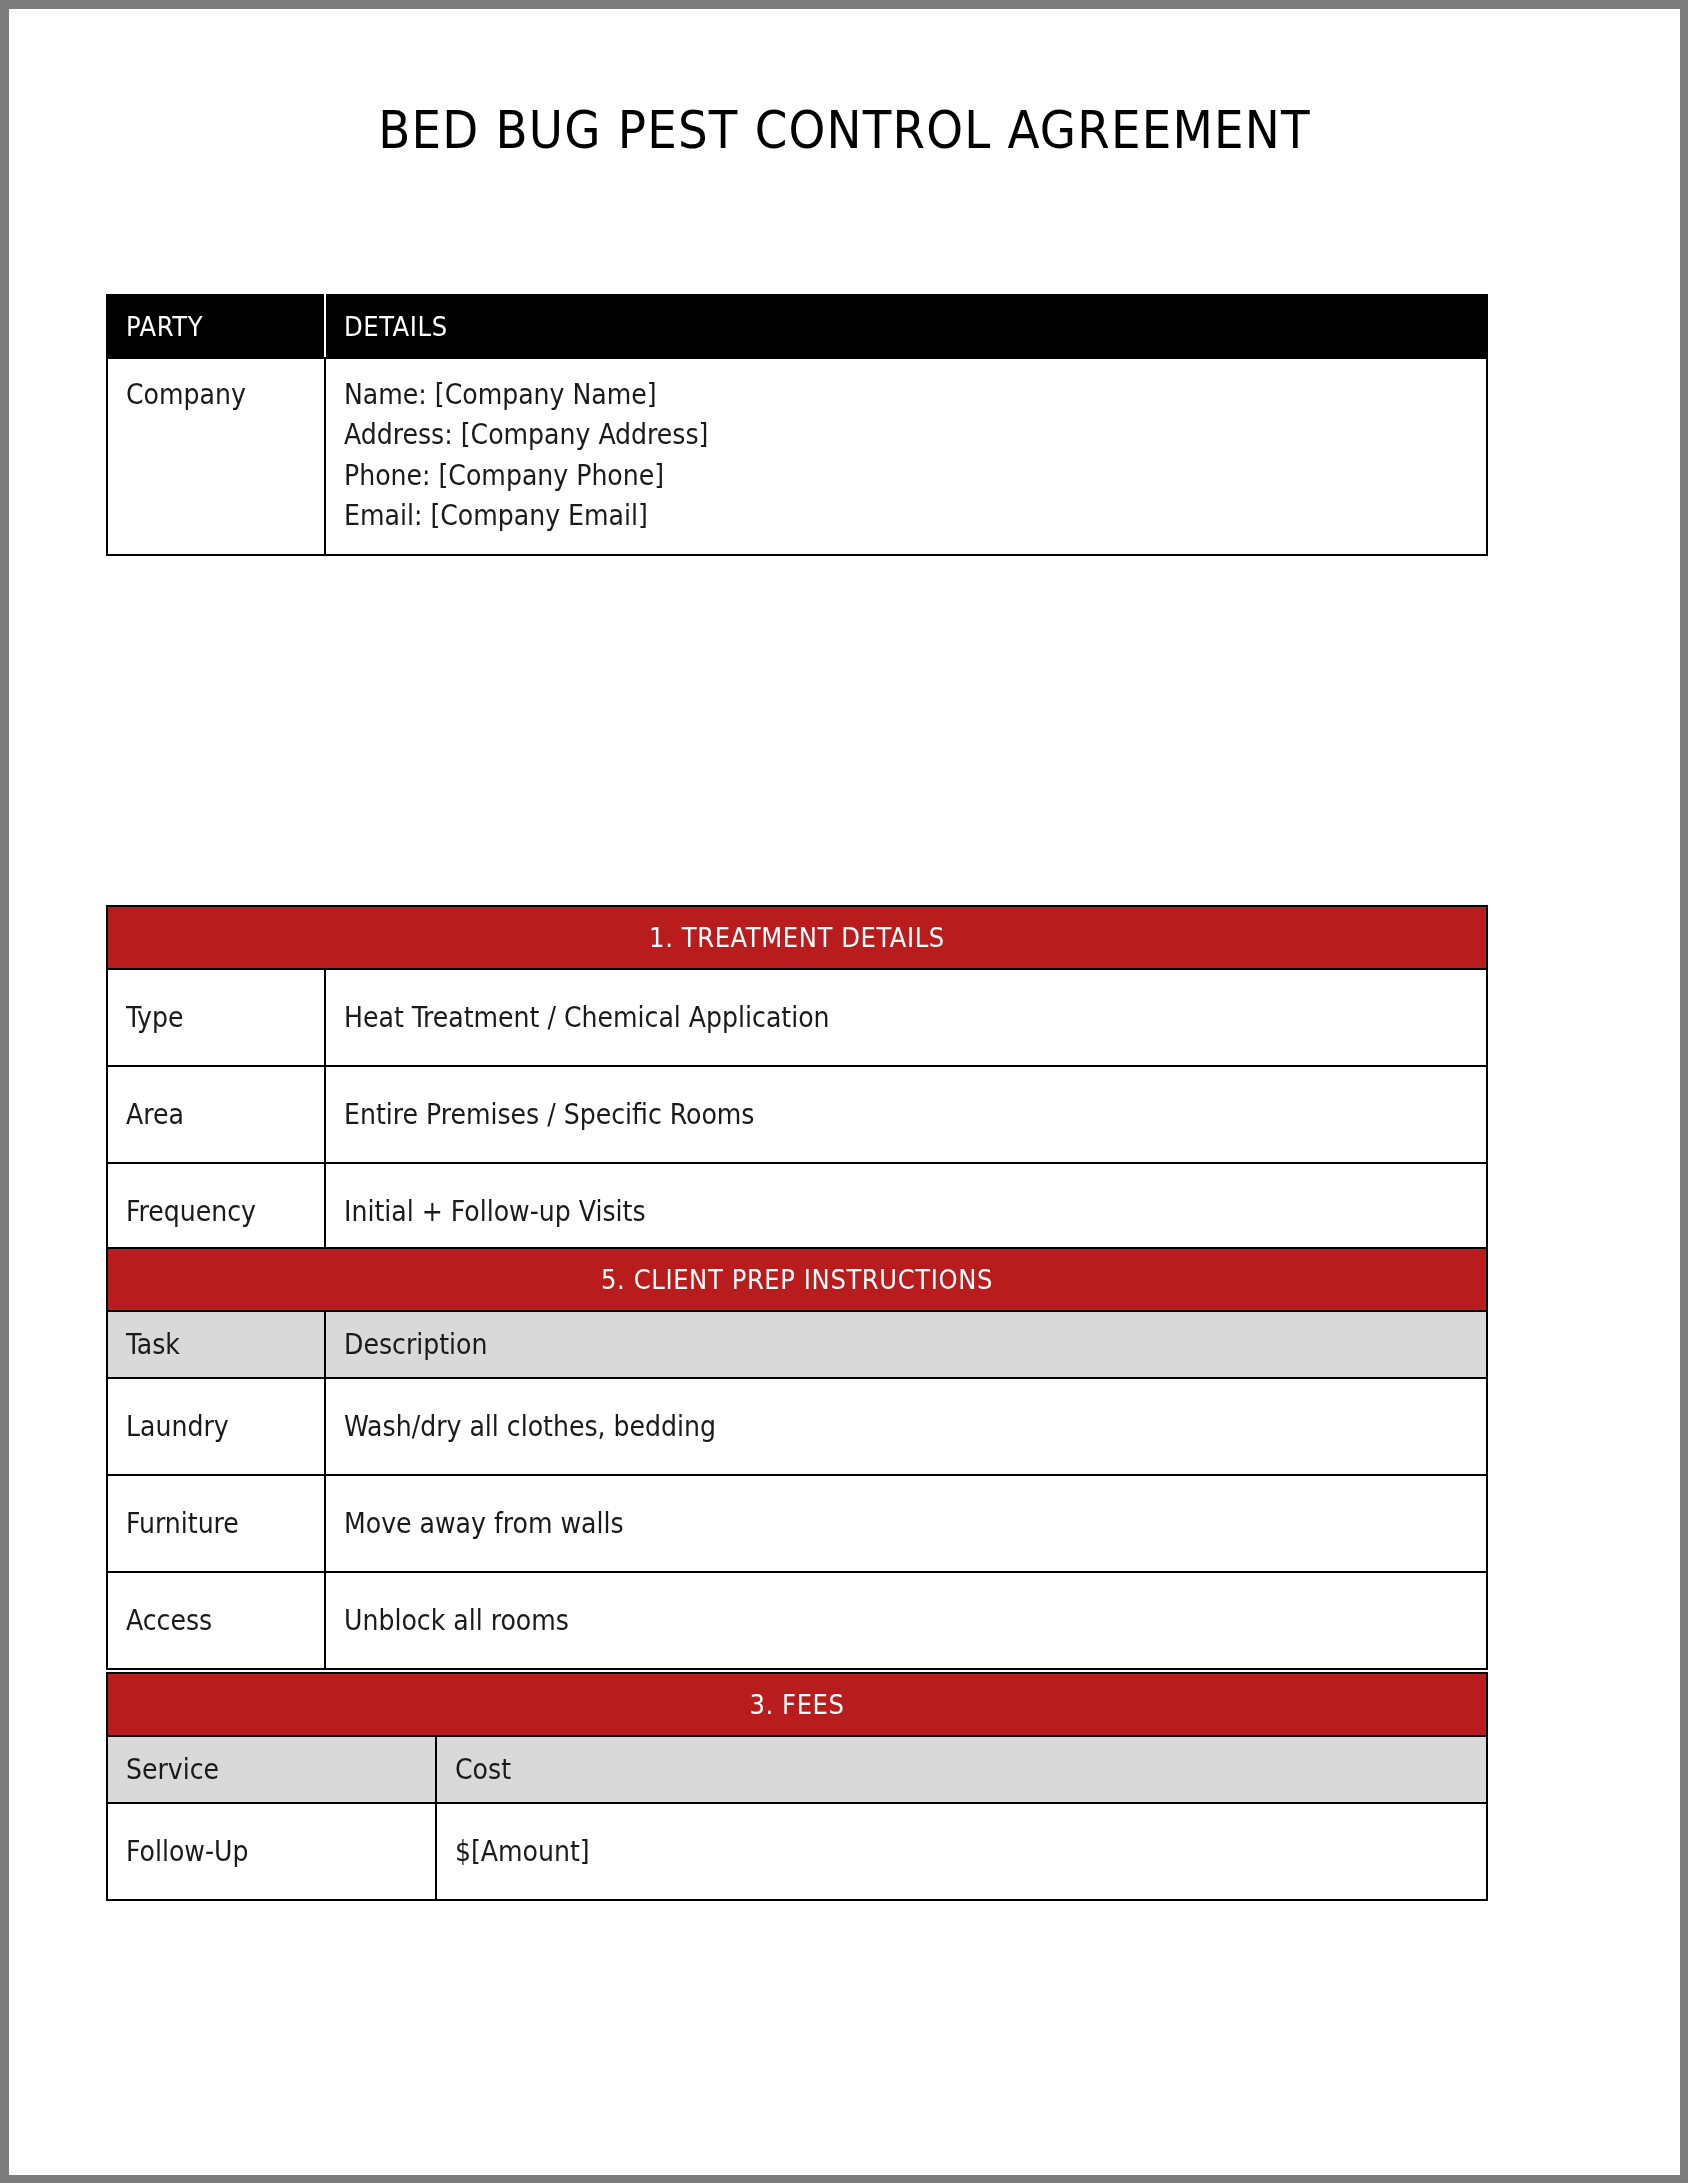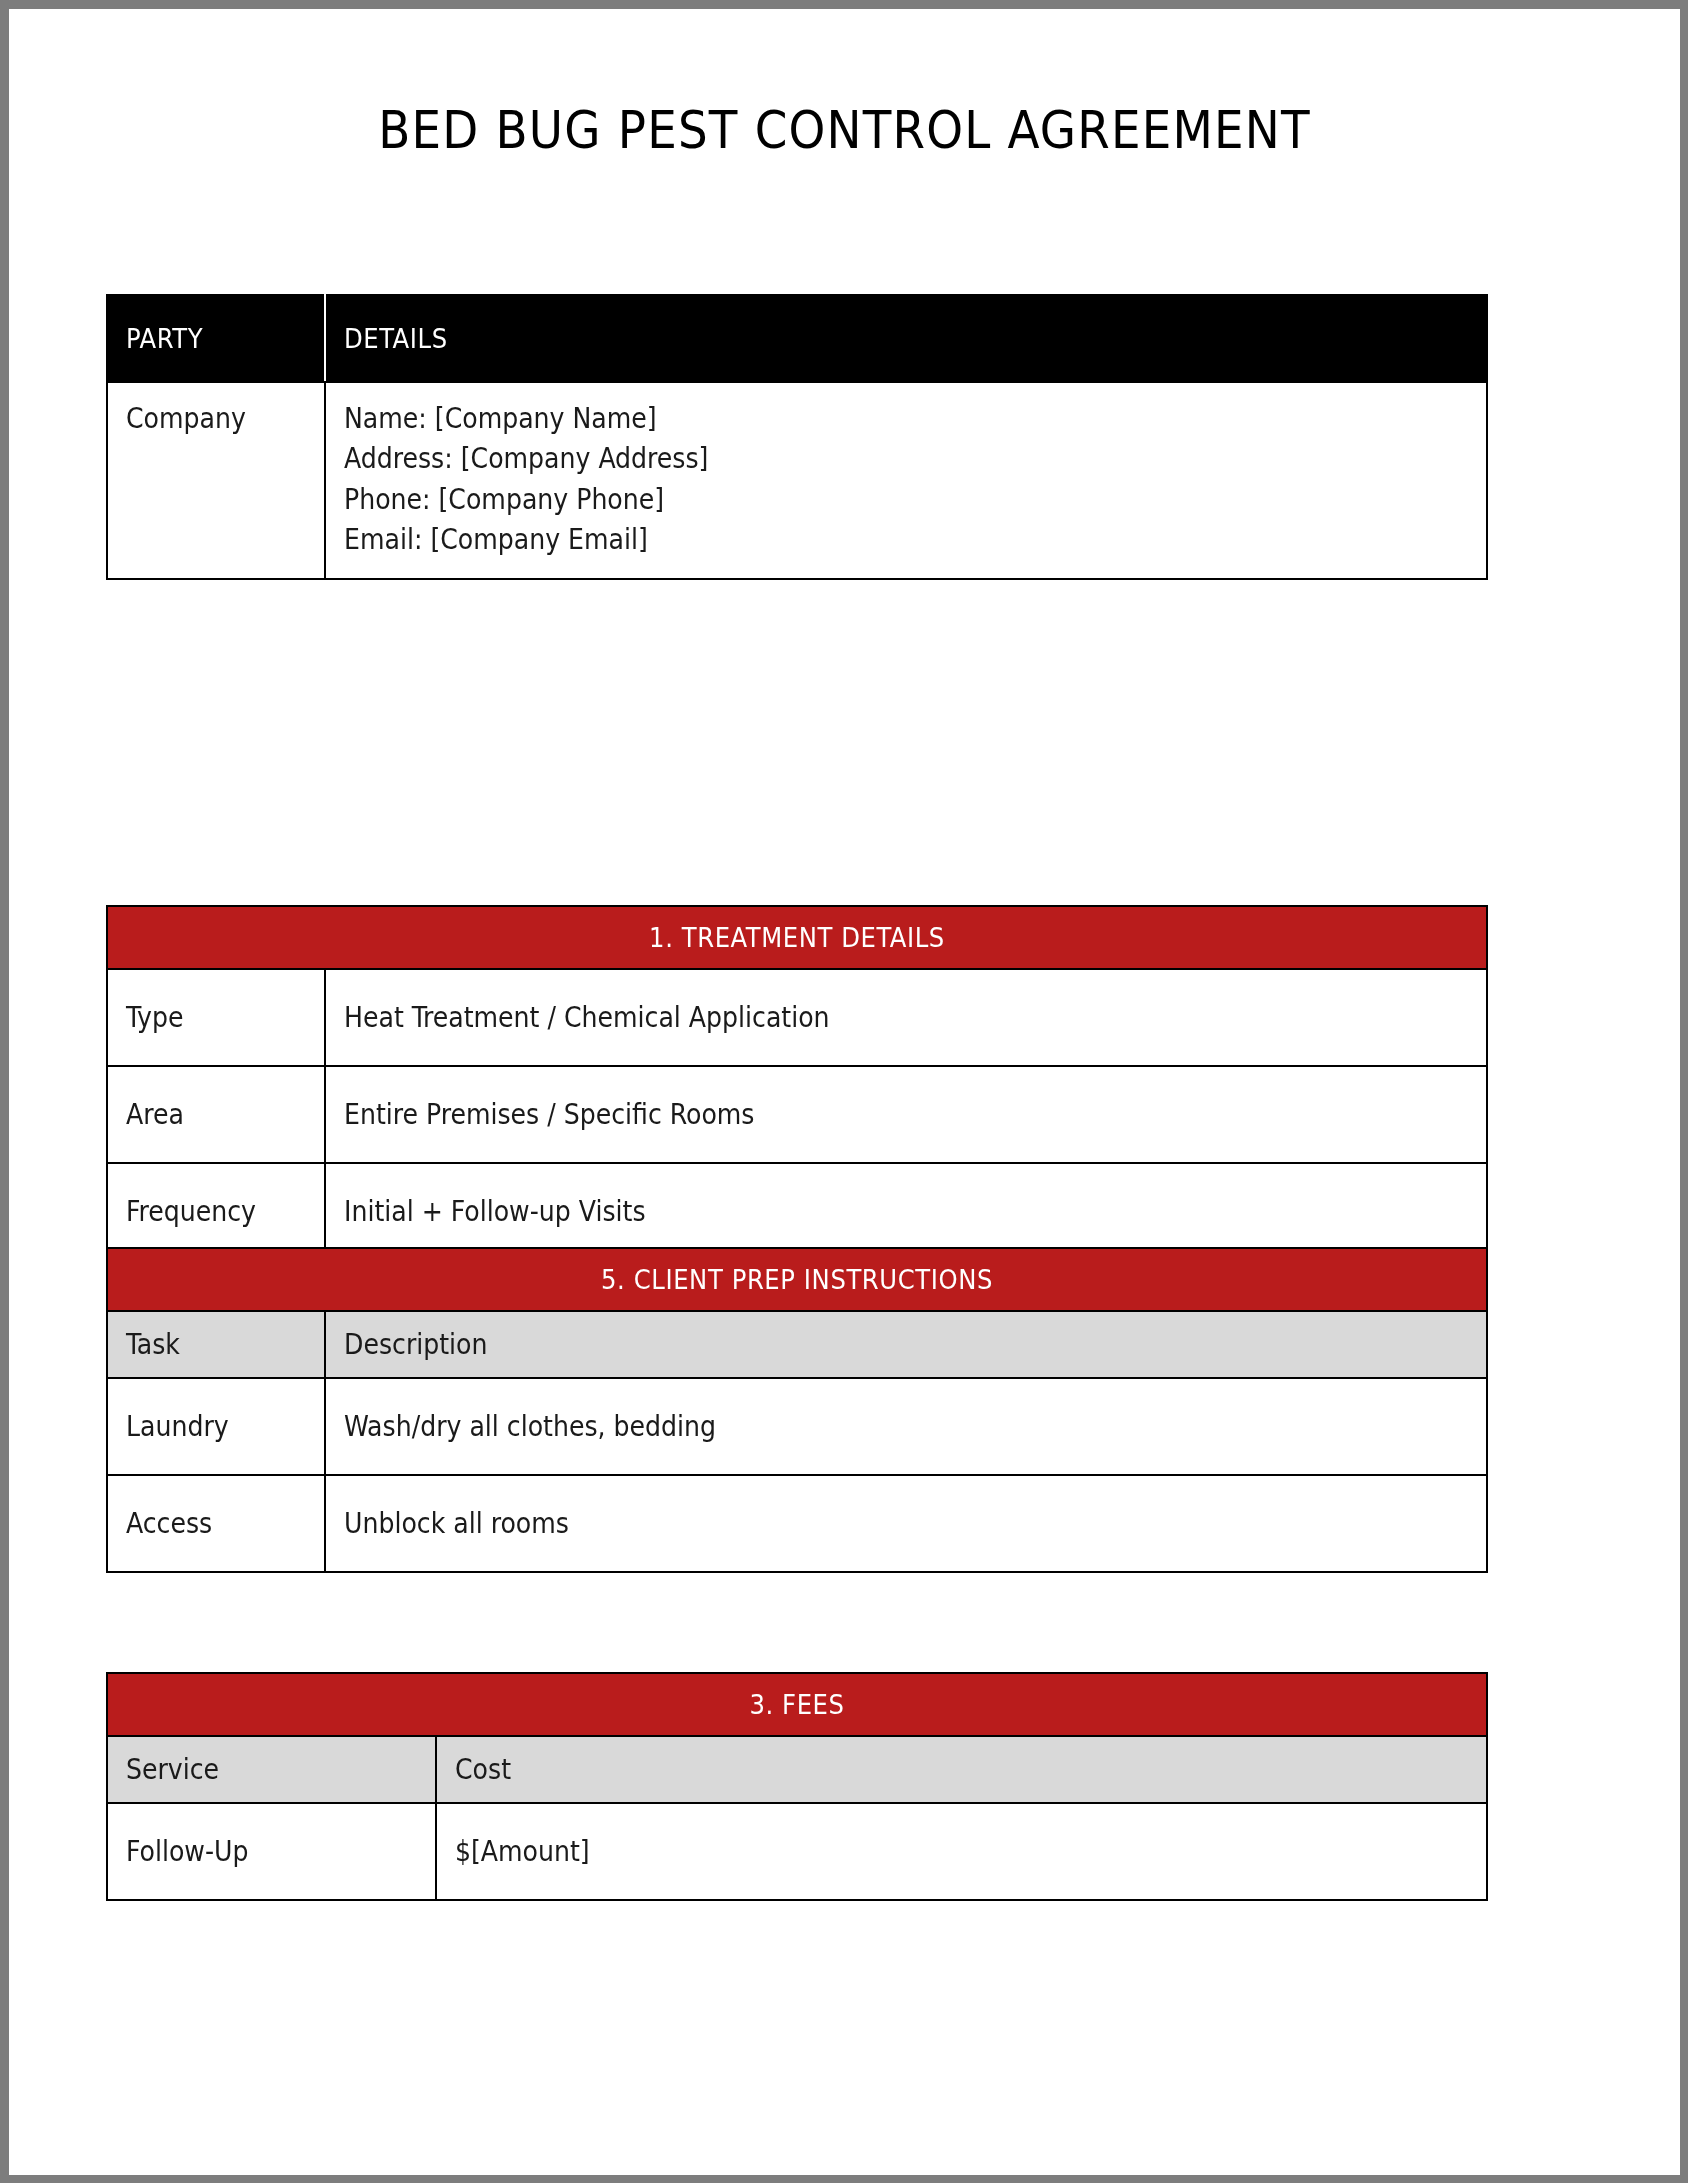--- a/index.html
+++ b/index.html
@@ -72,21 +72,21 @@
     height: 61px;
     padding: 0 14px !important;
   }
   
   .blk-head {
     background: #000000;
     color: #ffffff;
     font-size: 27px;
     letter-spacing: 0.6px;
     height: 61px;
-    padding: 12px 18px !important;
+    padding: 0 18px !important;
   }
   .blk-head.col1 { border-right: 2px solid #ffffff; }
 
   
   .gray-head {
     background: #d9d9d9;
     color: #1a1a1a;
     font-size: 28px;
     height: 65px;
     padding: 0 18px !important;
@@ -171,20 +171,24 @@
         </tr>
         <tr>
           <td class="gray-head">Task</td>
           <td class="gray-head">Description</td>
         </tr>
         <tr>
           <td class="cell cell-row">Laundry</td>
           <td class="cell cell-row">Wash/dry all clothes, bedding</td>
         </tr>
         <tr>
+          <td class="cell cell-row">Furniture</td>
+          <td class="cell cell-row">Move away from walls</td>
+        </tr>
+        <tr>
           <td class="cell cell-row">Access</td>
           <td class="cell cell-row">Unblock all rooms</td>
         </tr>
       </tbody>
     </table>
 
     <table class="tbl" style="top:1663px;">
       <colgroup>
           <col style="width:329px;">
           <col style="width:1051px;">

